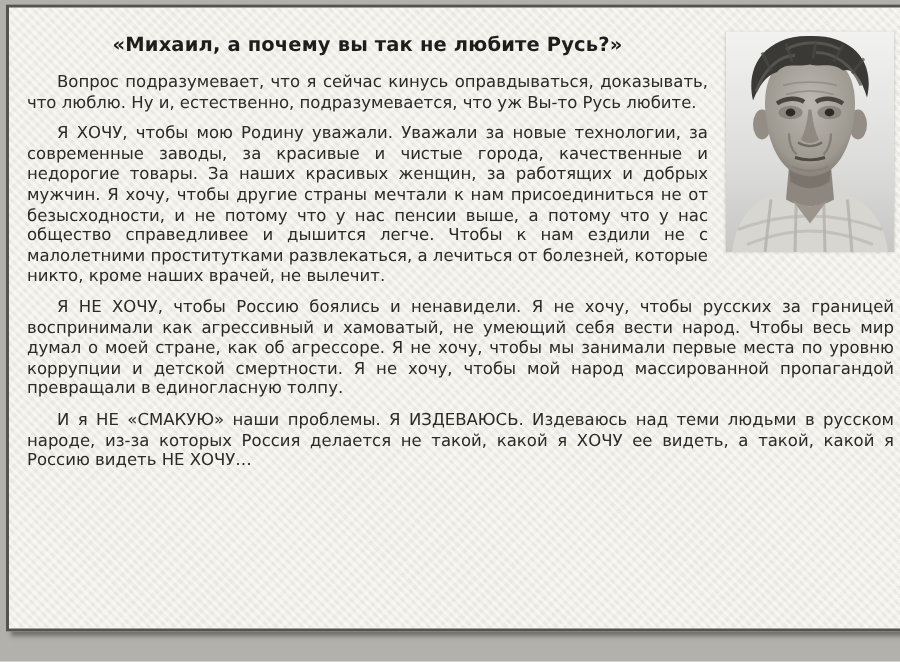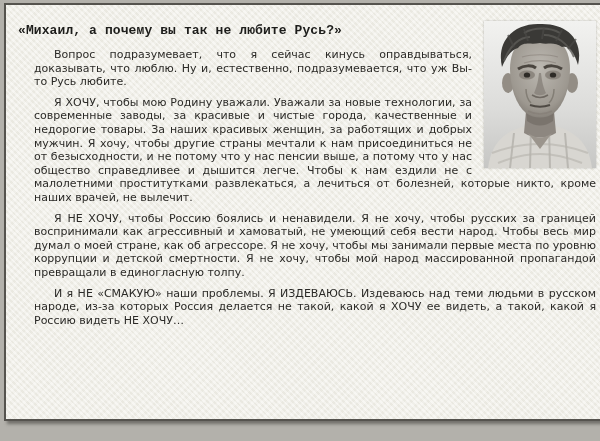--- a/index.html
+++ b/index.html
@@ -29,32 +29,31 @@
     width: 112px; height: 147px;
     margin: 10px 0 8px 12px;
     box-shadow: 0 0 2px rgba(0,0,0,0.25);
     background: #e9e9e7;
   }
   .photo-frame svg { display: block; }
   h1.doc-title {
     font-size: 13px;
     font-weight: bold;
     color: #1d1d1b;
-    text-align: left;
+    text-align: center;
     margin: 12px 0 10px 0;
     letter-spacing: 0.1px;
-    font-family: Liberation Mono, monospace;
   }
   p.body-par {
     font-size: 11px;
     line-height: 13.6px;
     color: #2b2a27;
     text-align: justify;
     text-indent: 20px;
-    margin: 0 0 7px 16px;
+    margin: 0 0 7px 0;
   }
 </style>
 </head>
 <body>
 
 <div class="page">
 
   <div class="photo-frame">
     <svg width="112" height="147" viewBox="0 0 112 147" xmlns="http://www.w3.org/2000/svg">
       <defs>

